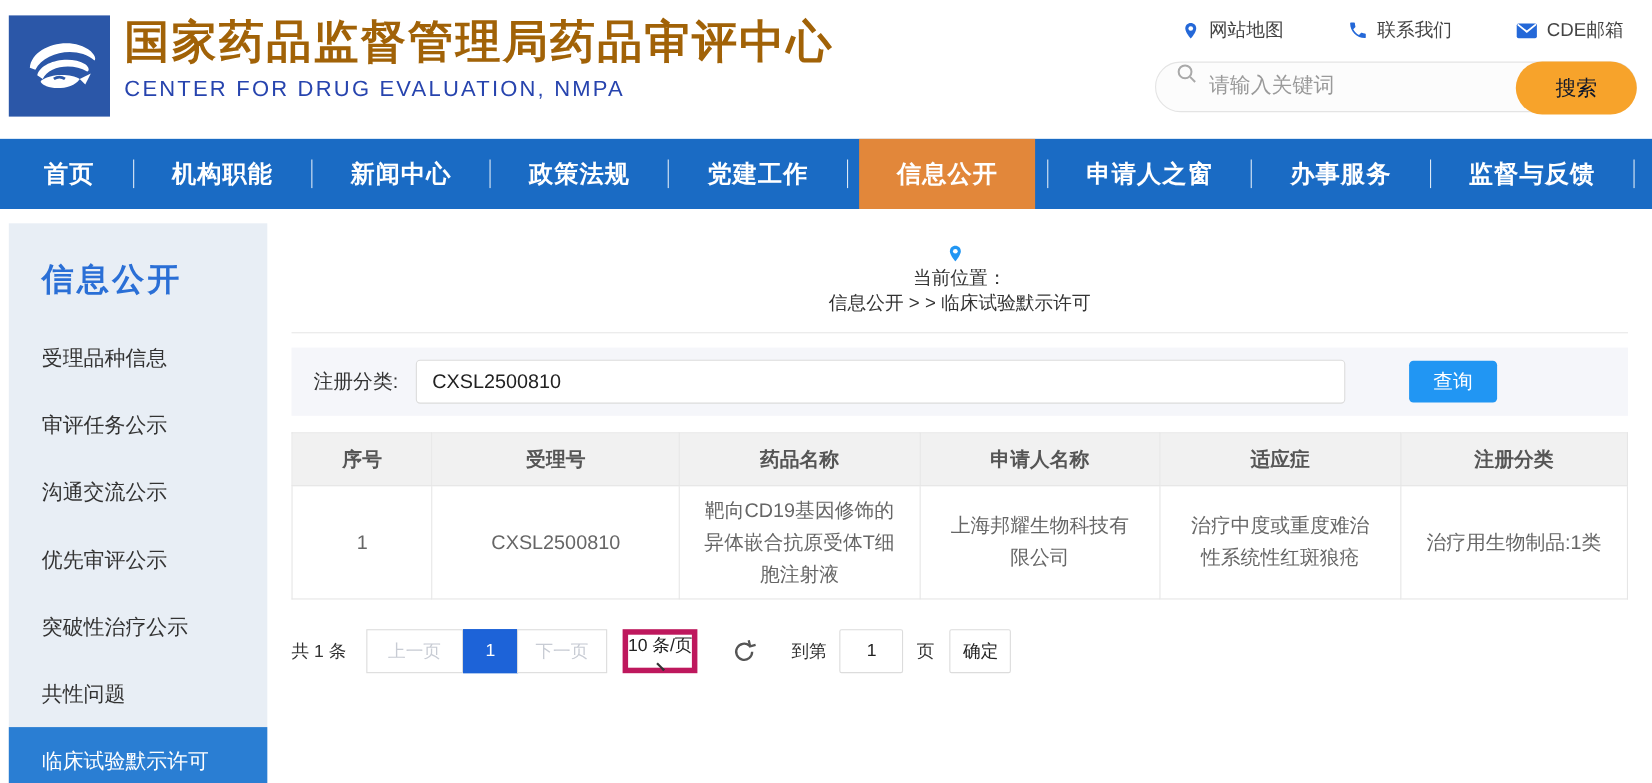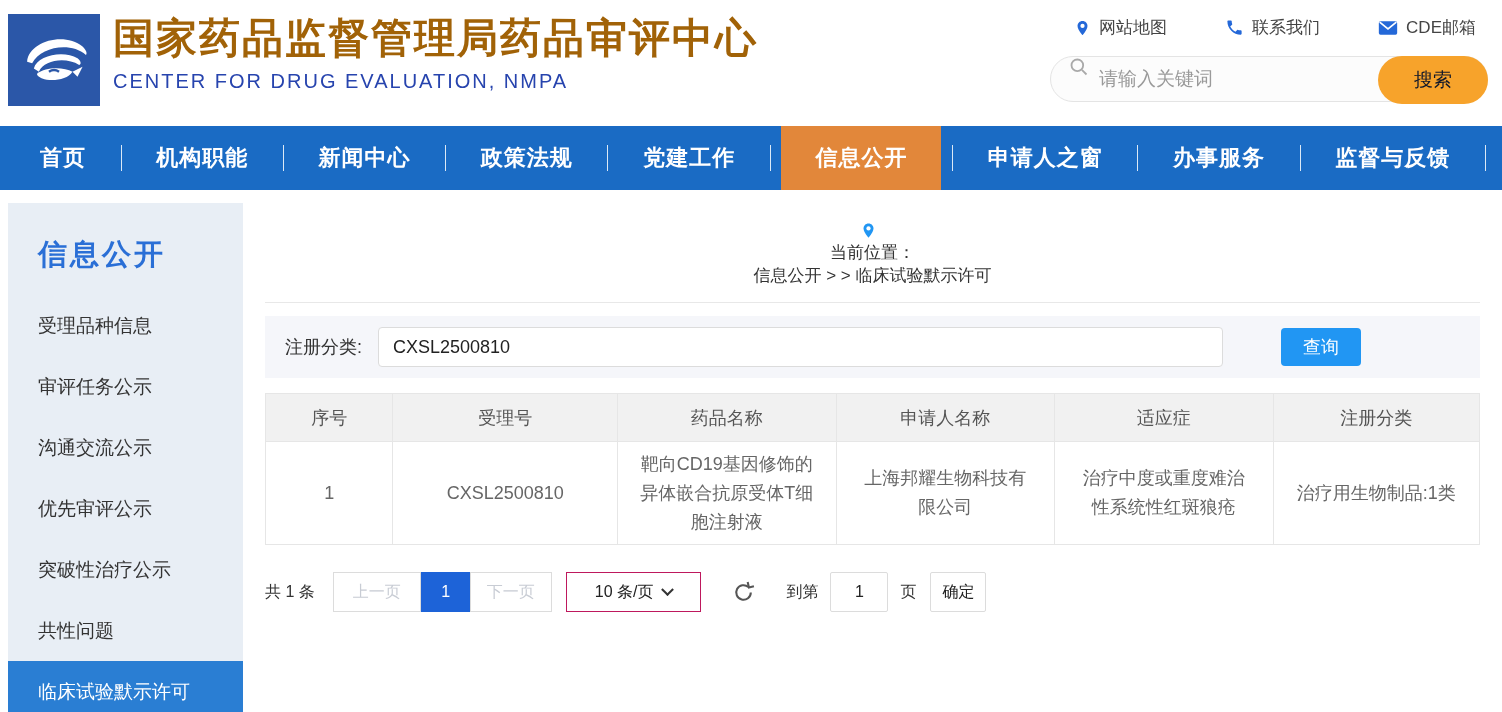--- a/index.html
+++ b/index.html
@@ -57,35 +57,35 @@
     display:flex; align-items:center; }
   .query-label { margin-left:20px; font-size:18px; color:#333; white-space:nowrap; }
   .query-input { margin-left:16px; width:845px; height:40px; background:#fff;
     border:1px solid #dcdcdc; border-radius:4px; padding:0 14px; font-size:18px; color:#222; outline:none; }
   .query-btn { margin-left:58px; width:80px; height:38px; background:#2196f3; color:#fff;
     border:none; border-radius:4px; font-size:18px; cursor:pointer; }
 
   
   table.result { margin-top:15px; width:100%; border-collapse:collapse; table-layout:fixed; }
   table.result th { background:#f1f1f1; height:48px; font-size:18px; color:#555;
-    font-weight:400; border:1px solid #e6e6e6; }
+    font-weight:700; border:1px solid #e6e6e6; }
   table.result td { height:97px; text-align:center; vertical-align:middle; font-size:18px;
     color:#666; border:1px solid #e6e6e6; padding:8px 22px; line-height:1.6; }
 
   
   .pagination { margin-top:27px; display:flex; align-items:center; font-size:16px; color:#333; }
   .pg-total { margin-right:18px; white-space:nowrap; }
   .pg-group { display:flex; }
   .pg-btn { min-width:88px; height:40px; border:1px solid #dcdcdc; background:#fff;
     color:#c8ccd4; display:flex; align-items:center; justify-content:center; cursor:pointer; }
   .pg-btn.next { margin-left:-1px; min-width:82px; }
   .pg-page { width:50px; height:40px; background:#1d63d8; border:1px solid #1d63d8; color:#fff;
     display:flex; align-items:center; justify-content:center; cursor:pointer; }
-  .pg-size { margin-left:14px; height:40px; padding:0 28px; border:1px solid #be185d; background:#fff;
-    display:flex; align-items:center; gap:10px; color:#222; cursor:pointer; }
+  .pg-size { margin-left:14px; height:40px; padding:0 0; border:5px solid #be185d; background:#fff;
+    display:flex; align-items:center; gap:10px; color:#222; cursor:pointer;flex-direction:column; }
   .caret { width:9px; height:9px; border-right:2px solid #333; border-bottom:2px solid #333;
     transform:rotate(45deg) translate(-2px,-2px); }
   .pg-refresh { margin-left:30px; cursor:pointer; display:flex; }
   .pg-goto-label { margin-left:30px; }
   .pg-goto-input { margin-left:12px; width:58px; height:40px; border:1px solid #dcdcdc;
     border-radius:2px; text-align:center; font-size:16px; color:#222; outline:none; }
   .pg-goto-unit { margin-left:12px; }
   .pg-confirm { margin-left:14px; width:56px; height:40px; border:1px solid #dcdcdc;
     background:#fff; color:#222; font-size:16px; cursor:pointer; border-radius:2px; }
 </style>

